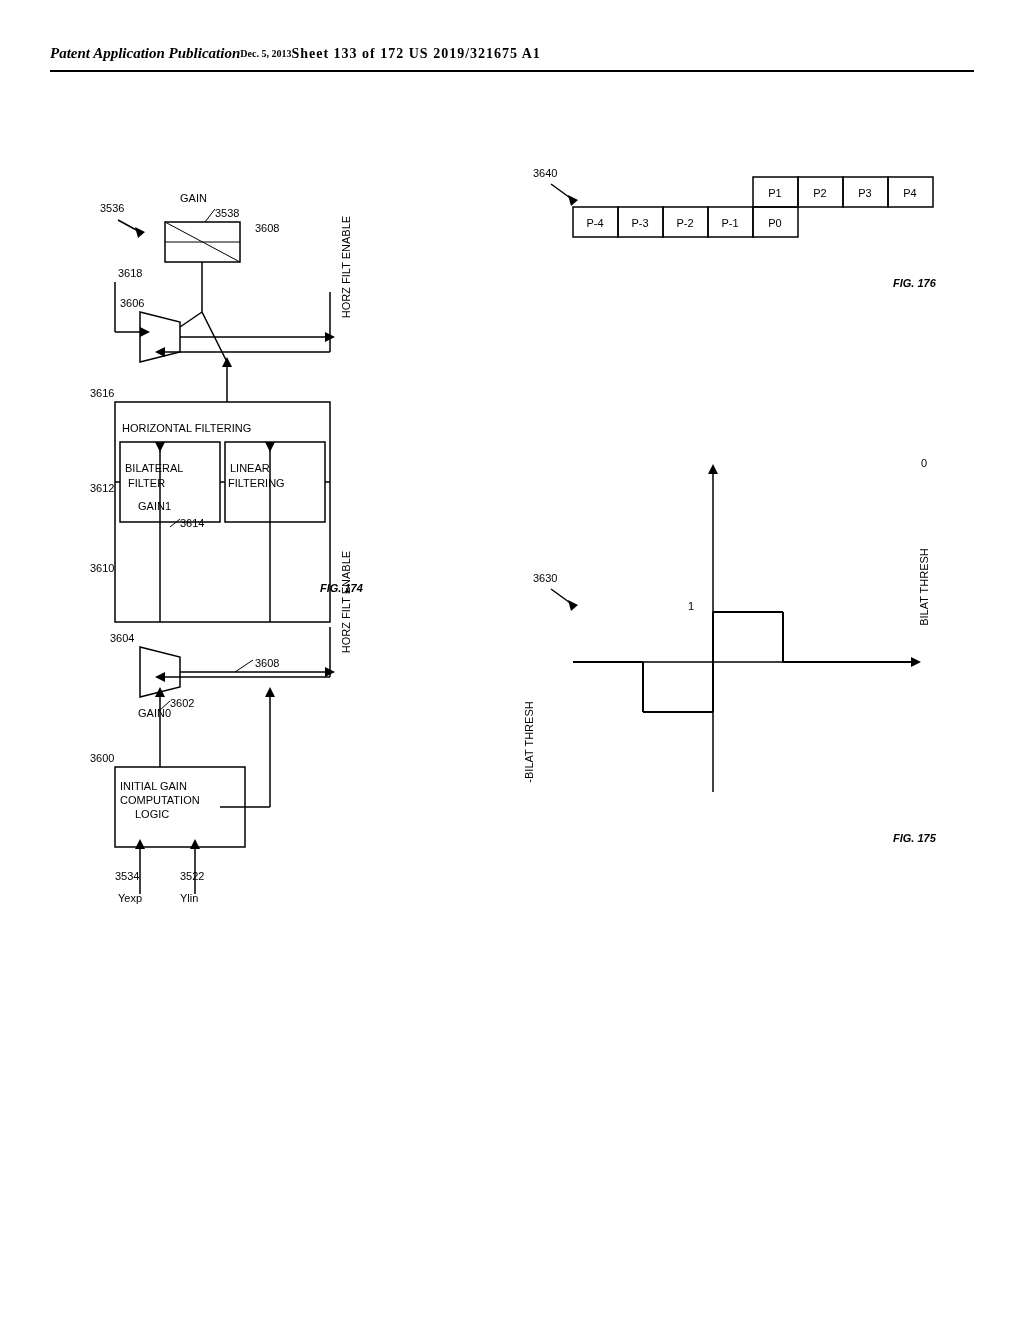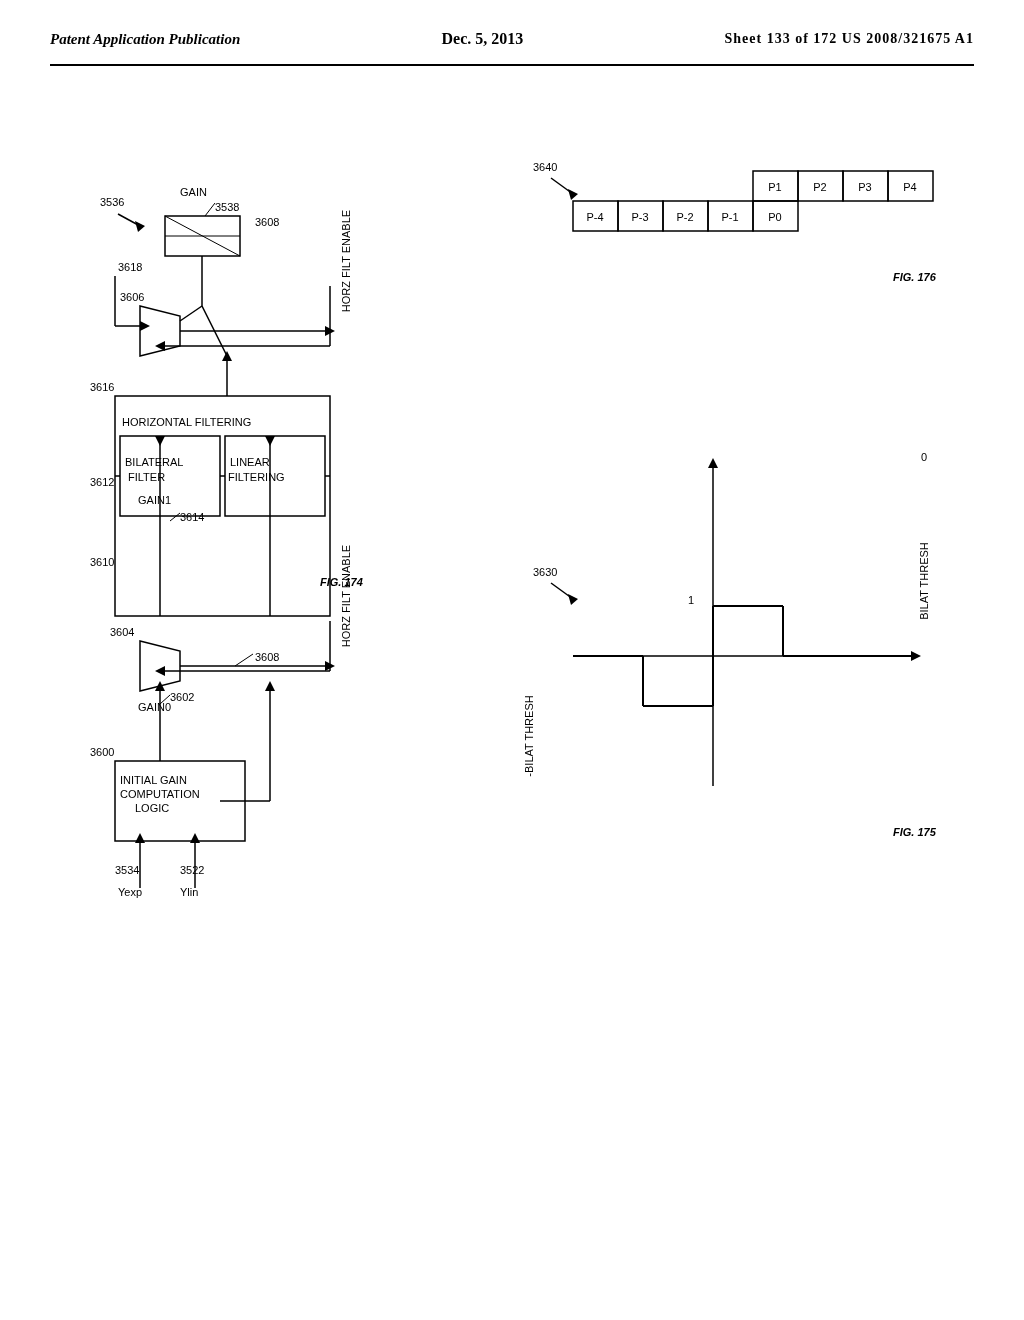--- a/index.html
+++ b/index.html
@@ -13,38 +13,39 @@
     }
     .page {
       width: 1024px;
       height: 1320px;
       background: #fff;
       position: relative;
       padding: 30px 50px;
     }
     .header {
       display: flex;
-      justify-content: space-between;
+      justify-content: flex-start;
       align-items: center;
       border-bottom: 2px solid #000;
-      padding-bottom: 16px;
+      padding-bottom: 8px;
       margin-bottom: 20px;
+      margin-top: 15px;
     }
     .header-left {
       font-size: 15px;
       font-style: italic;
       font-weight: bold;
     }
     .header-right {
       font-size: 14px;
       font-weight: bold;
       letter-spacing: 1px;
     }
     .header-center {
-      font-size: 16px;
+      font-size: 10px;
       font-weight: bold;
     }
     .content-area {
       display: flex;
       width: 100%;
       height: calc(100% - 80px);
       position: relative;
     }
     .left-diagram {
       width: 50%;
@@ -67,21 +68,21 @@
     }
   </style>
 </head>
 <body>
 
 <div class="page">
 
   <div class="header">
     <span class="header-left">Patent Application Publication</span>
     <span class="header-center">Dec. 5, 2013</span>
-    <span class="header-right">Sheet 133 of 172   US 2008/321675 A1</span>
+    <span class="header-right">Sheet 133 of 172   US 2019/321675 A1</span>
   </div>
 
   <div class="content-area">
 
     <div class="left-diagram">
       <svg width="460" height="1150">
 
         <text x="260" y="480" font-size="22" font-weight="bold" font-style="italic">FIG. 174</text>
 
         <text x="40" y="100" font-size="11">3536</text>

